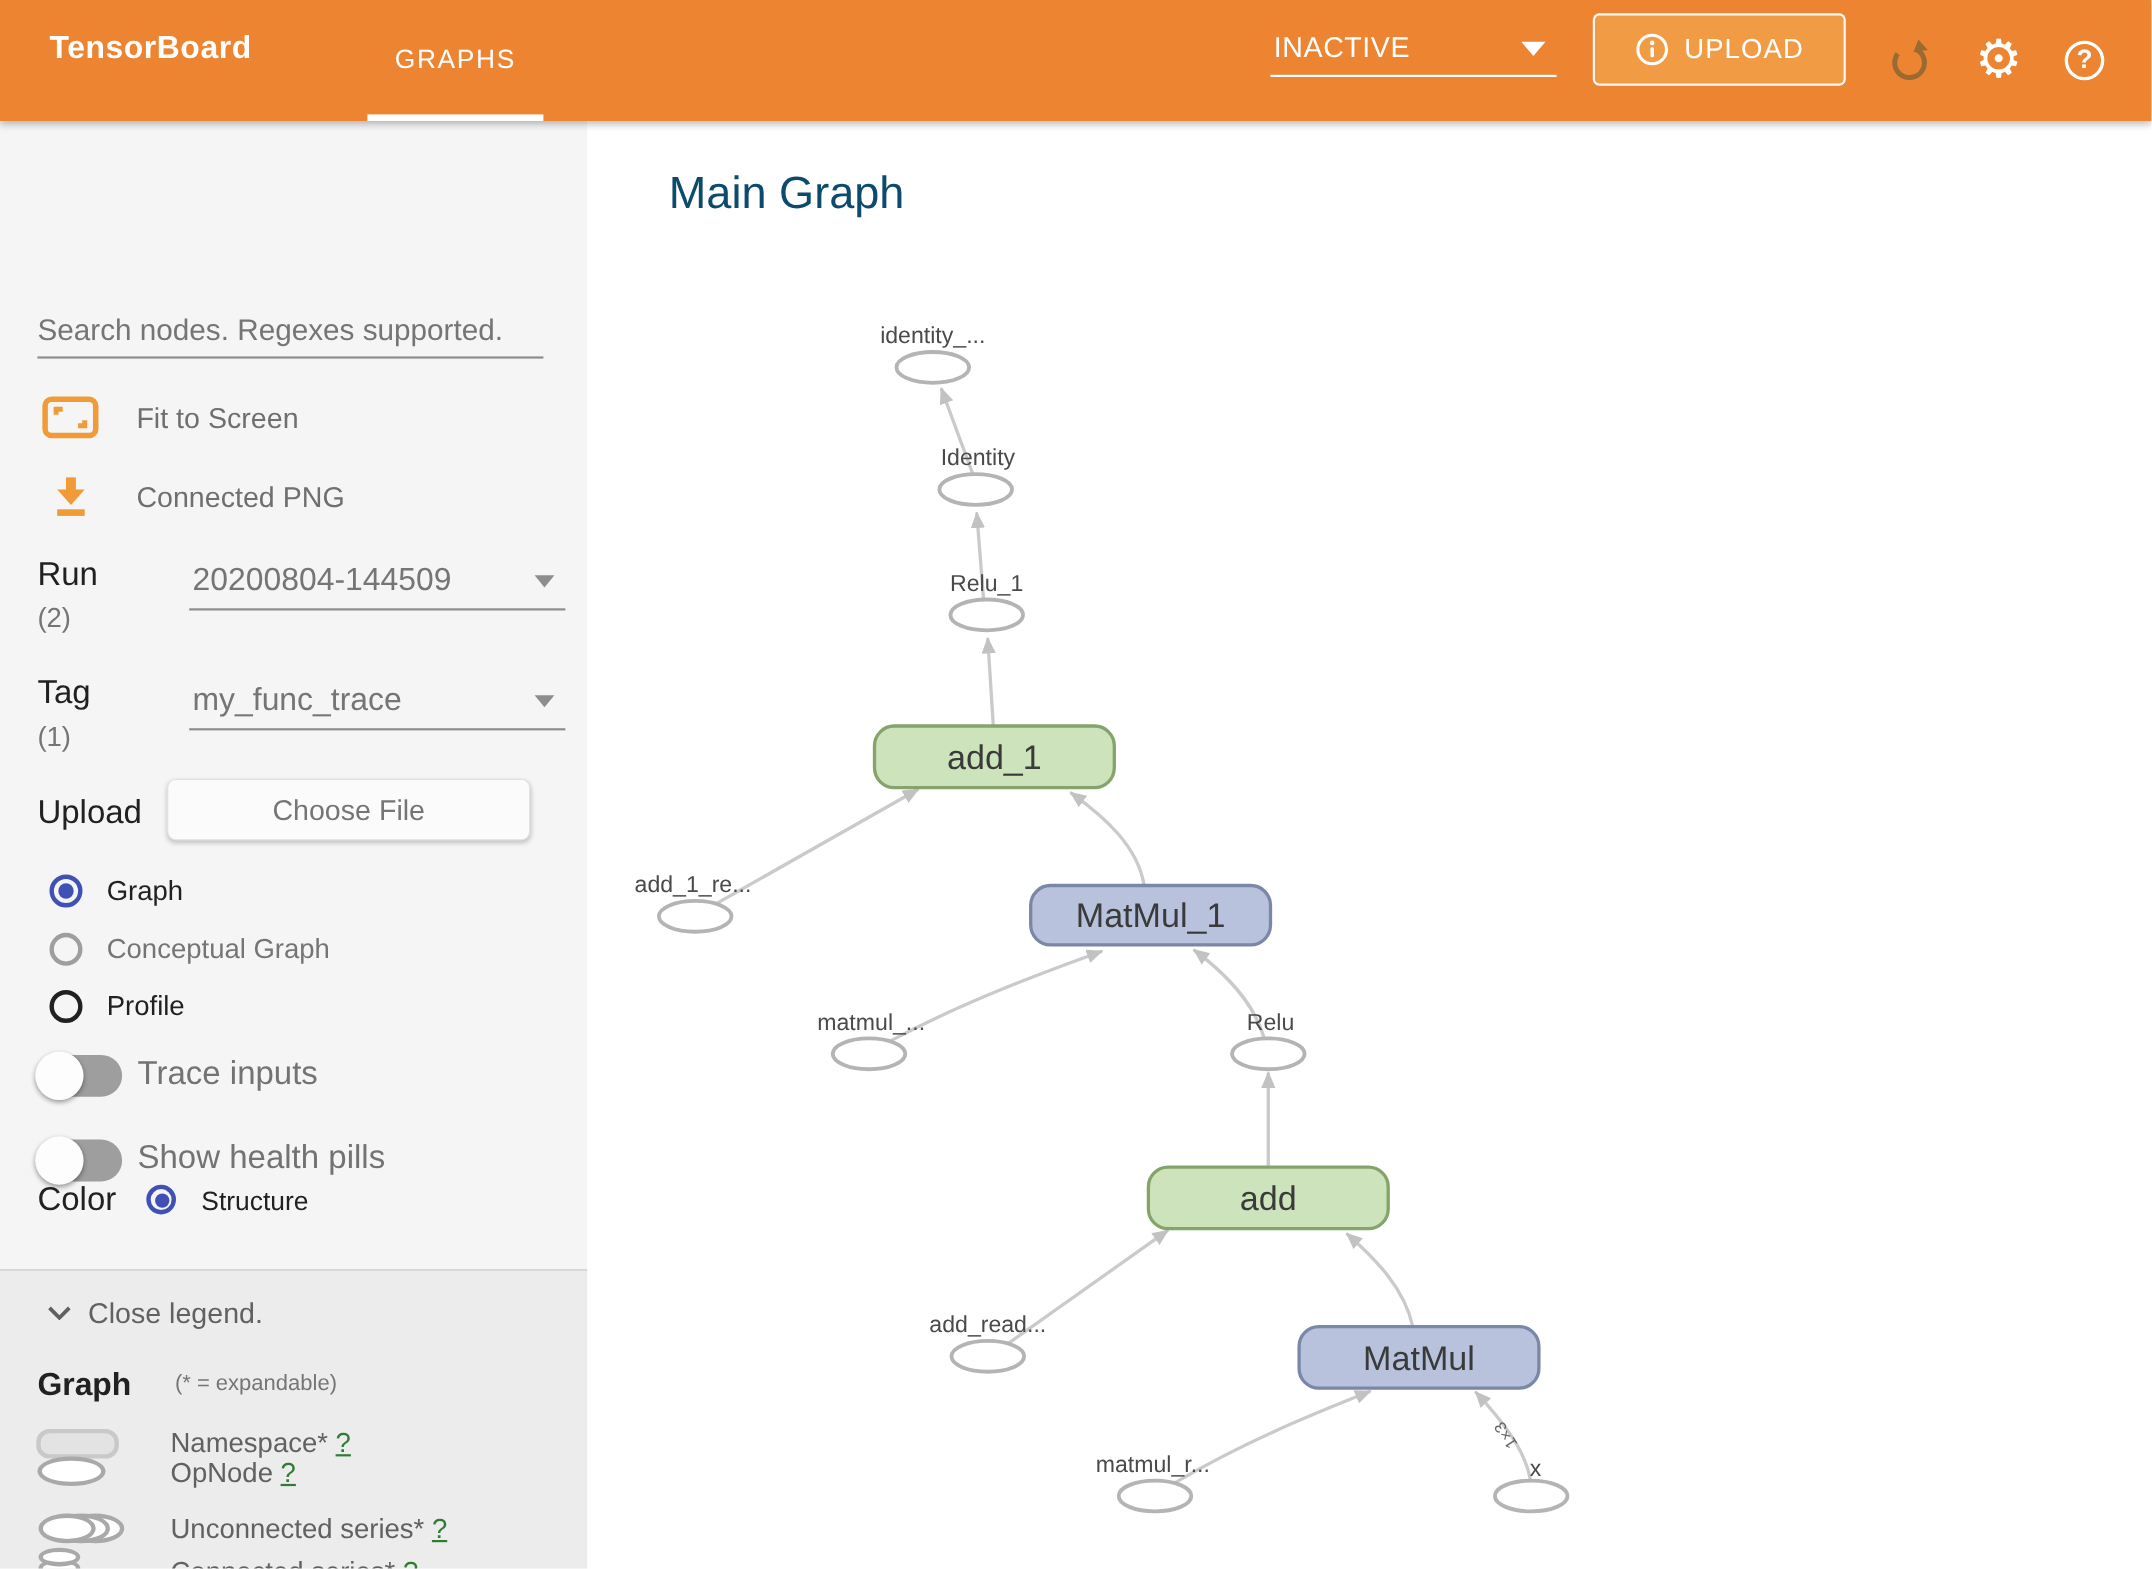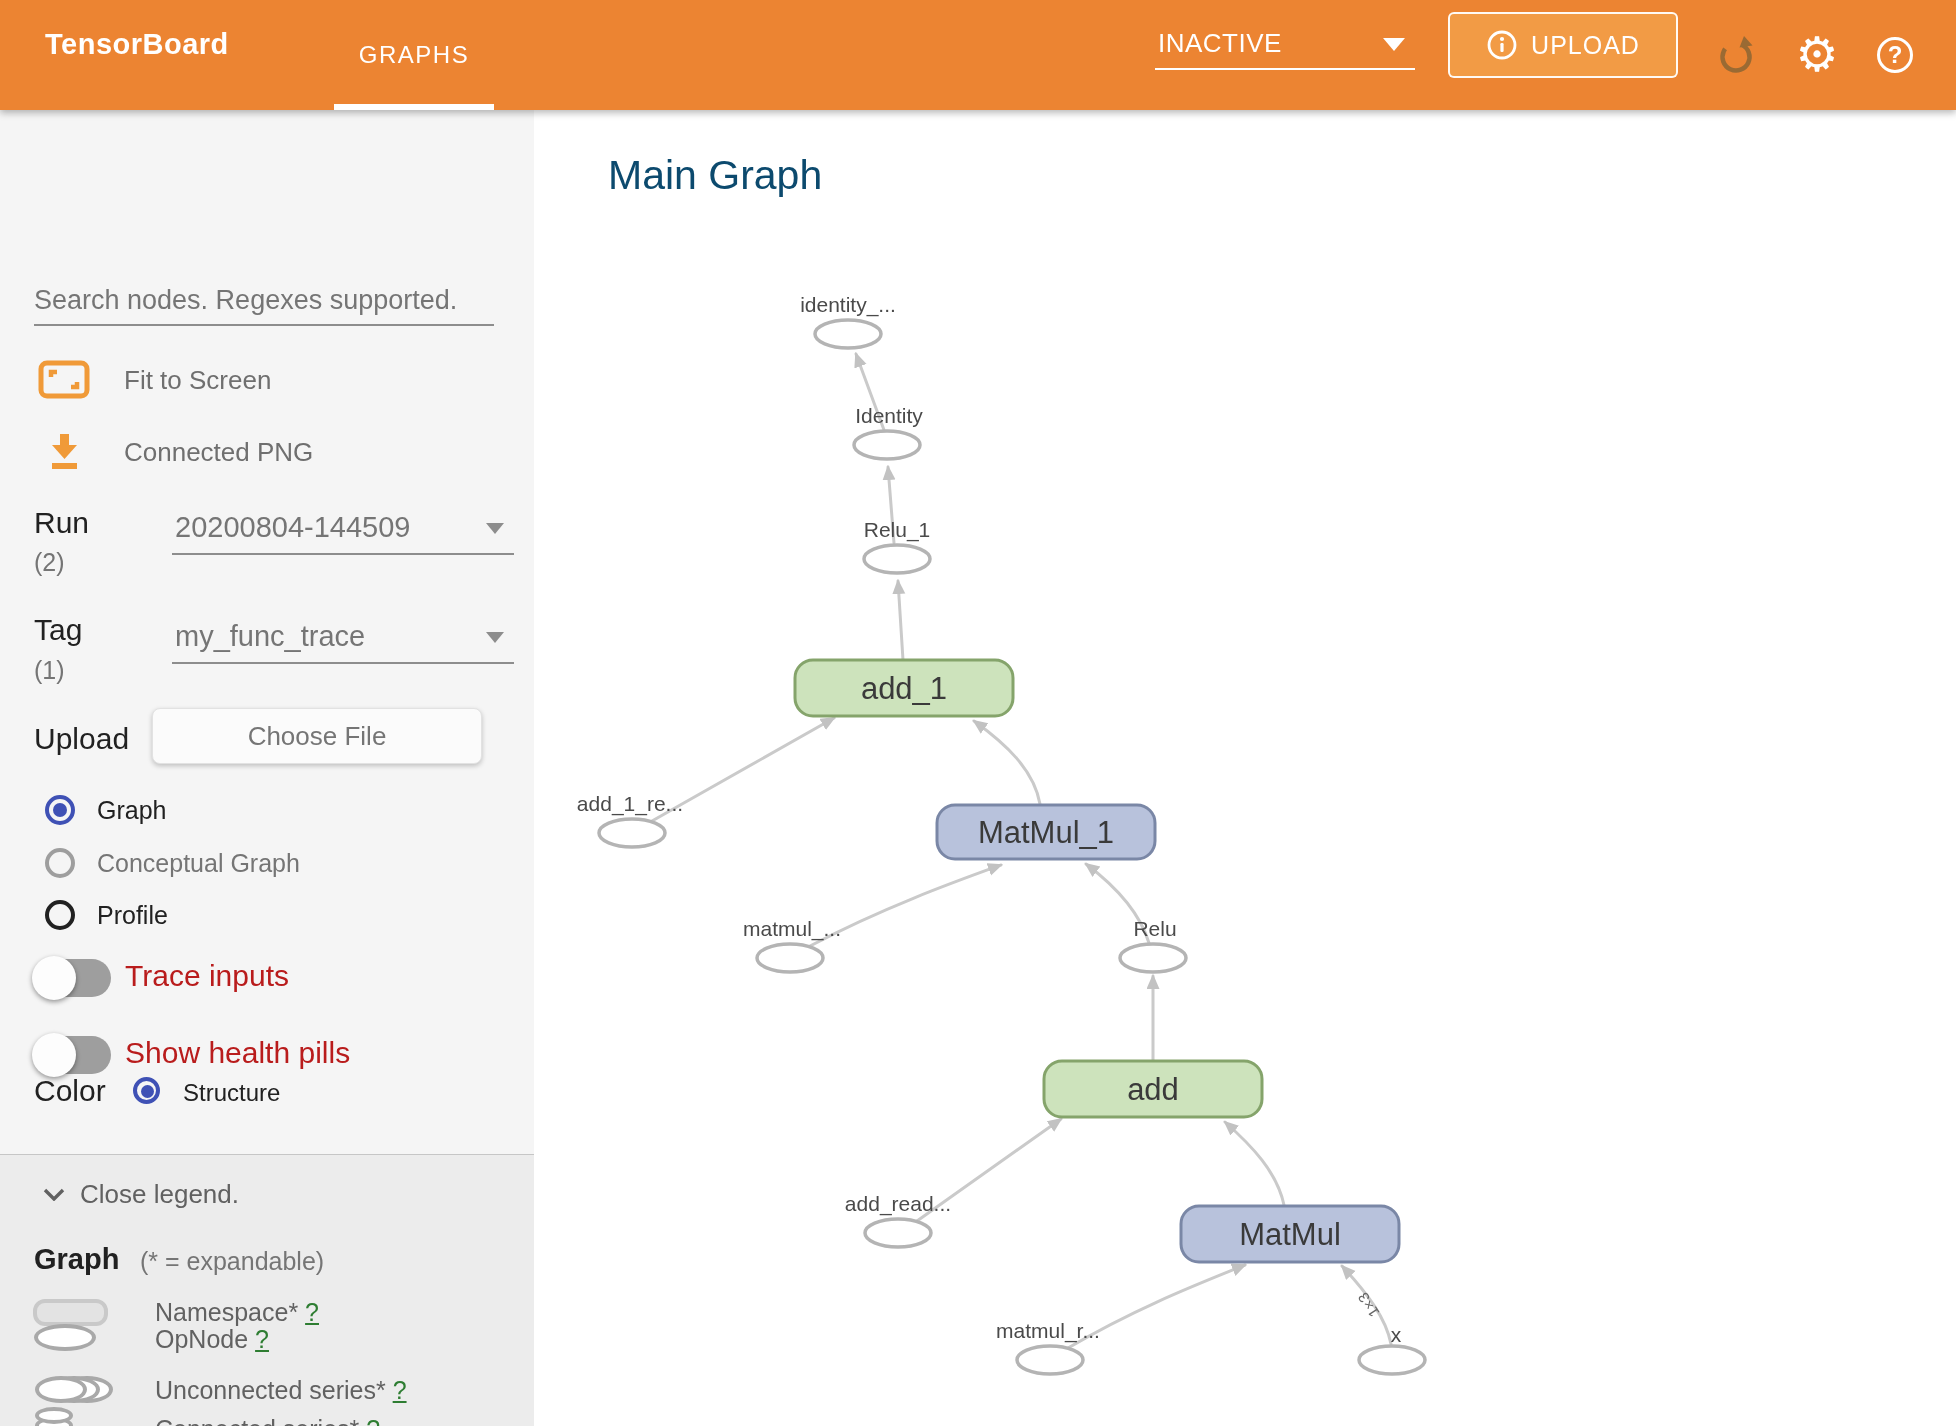--- a/index.html
+++ b/index.html
@@ -64,35 +64,35 @@
     height:14px; border-radius:50%; background:#3F51B5; }
   .radio.gray { border:4px solid #9e9e9e; }
   .radio.black { border:4.5px solid #212121; }
   .radio-label { position:absolute; left:97px; top:4px; font-size:25px; color:#212121; }
   .radio-label.dim { color:#757575; }
   .toggle-row { position:absolute; left:0; width:534px; height:44px; cursor:pointer; }
   .toggle-track { position:absolute; left:35px; top:3px; width:76px; height:38px;
     border-radius:19px; background:#9e9e9e; }
   .toggle-thumb { position:absolute; left:-3px; top:-3px; width:44px; height:44px;
     border-radius:50%; background:#fdfdfd; box-shadow:0 2px 5px rgba(0,0,0,.4); }
-  .toggle-label { position:absolute; left:125px; top:3px; font-size:30px; color:#b91c1c; }
+  .toggle-label { position:absolute; left:125px; top:3px; font-size:30px; color:#737373; }
   .color-row { position:absolute; left:0; top:964px; width:534px; height:40px; }
   .color-row .radio { left:133px; width:27px; height:27px; }
   .color-row .radio.sel::after { width:13px; height:13px; left:3.5px; top:3.5px; }
   .color-row .radio-label { left:183px; top:5px; font-size:24px; }
 
   
   .legend { position:absolute; left:0; top:1044px; width:534px; height:382px;
     background:#ececec; border-top:1px solid #c6c6c6; }
   .close-legend { position:absolute; left:0; top:22px; width:490px; height:36px; cursor:pointer; }
   .close-legend .chev { position:absolute; left:43px; top:10px; }
   .close-legend .txt { position:absolute; left:80px; top:2px; font-size:26px; color:#616161; }
   .legend-head { position:absolute; left:0; top:88px; width:534px; height:38px; }
   .legend-head .h { position:absolute; left:34px; top:0; font-size:29px; font-weight:600; color:#212121; }
-  .legend-head .n { position:absolute; left:140px; top:4px; font-size:25px; color:#757575; }
+  .legend-head .n { position:absolute; left:159px; top:4px; font-size:20px; color:#757575; }
   .lg-row { position:absolute; left:0; width:534px; height:39px; }
   .lg-label { position:absolute; left:155px; top:5px; font-size:25px; color:#616161; }
   .help-link { color:#2E7D32; text-decoration:underline; cursor:pointer; }
   .ic-namespace { position:absolute; left:33px; top:6px; width:75px; height:27px;
     background:#e3e3e3; border:4px solid #c9c9c9; border-radius:12px; }
   .ellipse { border-radius:50%; background:#fff; border:4px solid #a9a9a9; position:absolute; }
   .ic-opnode { left:34px; top:4px; width:62px; height:27px; }
   .useries { position:absolute; left:35px; top:5px; width:78px; height:27px; }
   .useries .ellipse { width:52px; height:27px; top:0; }
   .cseries { position:absolute; left:35px; top:-3px; width:40px; height:40px; }

